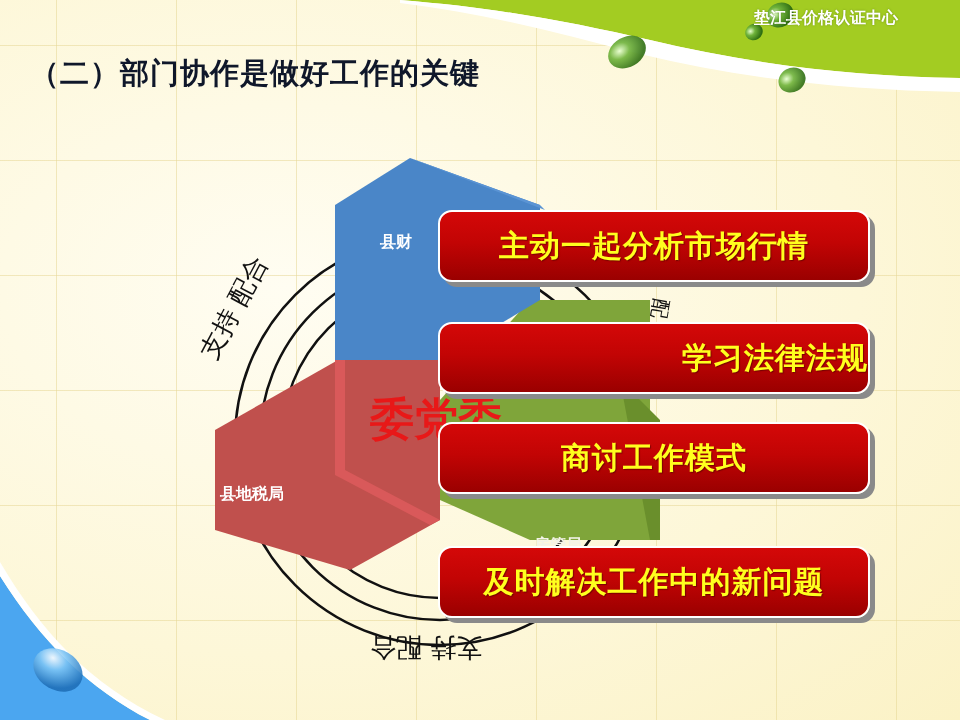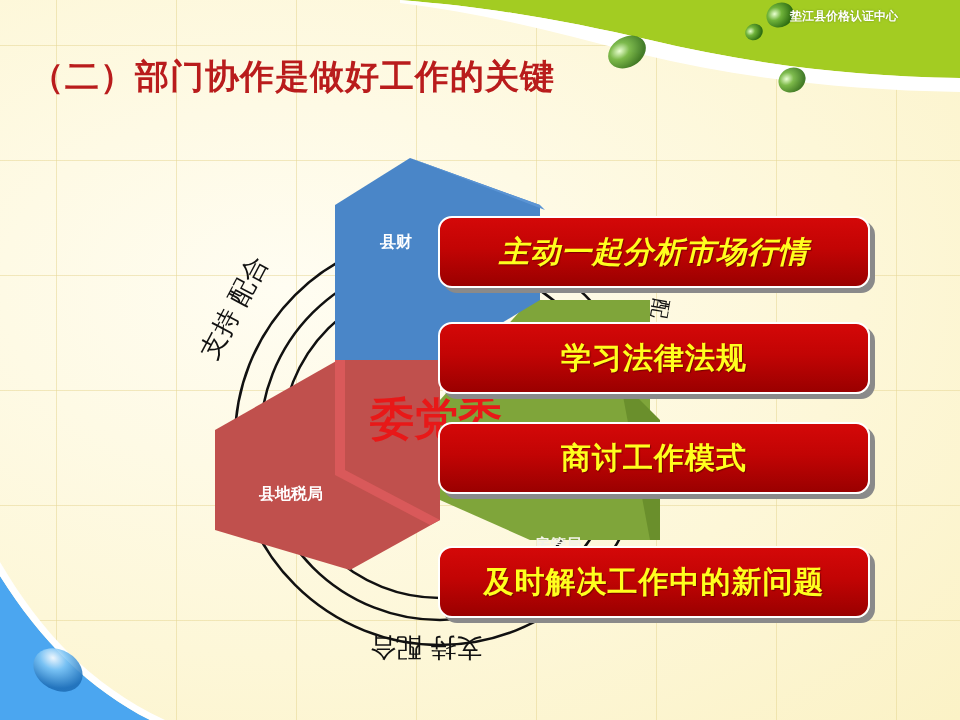--- a/index.html
+++ b/index.html
@@ -20,26 +20,26 @@
       linear-gradient(to right, rgba(230,215,150,0.55) 1px, transparent 1px),
       linear-gradient(to bottom, rgba(230,215,150,0.55) 1px, transparent 1px);
     background-size: 120px 115px;
     background-position: 56px 45px;
   }
   .corner-green { position: absolute; right: 0; top: 0; width: 560px; height: 130px; }
   .corner-blue { position: absolute; left: 0; bottom: 0; width: 200px; height: 200px; }
   .org-name {
     position: absolute; top: 8px; right: 62px;
     color: #ffffff; font-family: Liberation Sans, sans-serif;
-    font-weight: bold; font-size: 12px; letter-spacing: 0px;
+    font-weight: bold; font-size: 16px; letter-spacing: 0px;
     text-shadow: 0 0 2px rgba(60,90,0,0.5);
   }
   .title {
     position: absolute; left: 30px; top: 54px;
-    color: #b91c1c; font-weight: bold; font-size: 34px; letter-spacing: 1px;
+    color: #0f172a; font-weight: bold; font-size: 29px; letter-spacing: 1px;
   }
   .diagram { position: absolute; left: 0; top: 0; width: 960px; height: 720px; }
   .hex-label {
     position: absolute; color: #ffffff; font-weight: bold; font-size: 16px;
   }
   .center-label {
     position: absolute; left: 370px; top: 390px; color: #e81818;
     font-weight: bold; font-size: 44px;
   }
   .side-text {
@@ -109,32 +109,32 @@
   <polygon points="620,380 660,420 660,540 650,540" fill="#6a8f2c"></polygon>
 
   <polygon points="335,205 410,158 540,205 540,300 440,360 335,360" fill="#4a86c8"></polygon>
   <polygon points="410,158 420,162 545,210 540,205" fill="#5b94d4"></polygon>
 
   <polygon points="338,360 440,360 440,520 350,570 215,530 215,430" fill="#c0504d"></polygon>
   <polygon points="335,360 345,360 345,470 440,520 430,525 335,475" fill="#d9595a"></polygon>
 </svg>
 
 <div class="hex-label" style="left:380px;top:232px;">县财</div>
-<div class="hex-label" style="left:220px;top:484px;margin-left:39px;">县地税局</div>
+<div class="hex-label" style="left:220px;top:484px;">县地税局</div>
 <div class="hex-label" style="left:534px;top:516px;color:#f3f3e8;margin-top:19px;">房管局</div>
 <div class="center-label">委党委</div>
 
 <div class="side-text" style="left:178px;top:290px;transform:rotate(-62deg);">支持 配合</div>
 <div class="side-text" style="left:370px;top:630px;transform:rotate(180deg);">支持 配合</div>
 <div class="side-text" style="left:650px;top:295px;font-size:20px;transform:rotate(100deg);">配</div>
 
-<div class="card" style="top:216px;font-style:italic;">
+<div class="card" style="top:210px;">
   <span>主动一起分析市场行情</span>
 </div>
-<div class="card" style="top:322px;">
+<div class="card" style="top:322px;justify-content:flex-end;">
   <span>学习法律法规</span>
 </div>
 <div class="card" style="top:422px;">
   <span>商讨工作模式</span>
 </div>
 <div class="card" style="top:546px;">
   <span>及时解决工作中的新问题</span>
 </div>
 
 </body></html>

